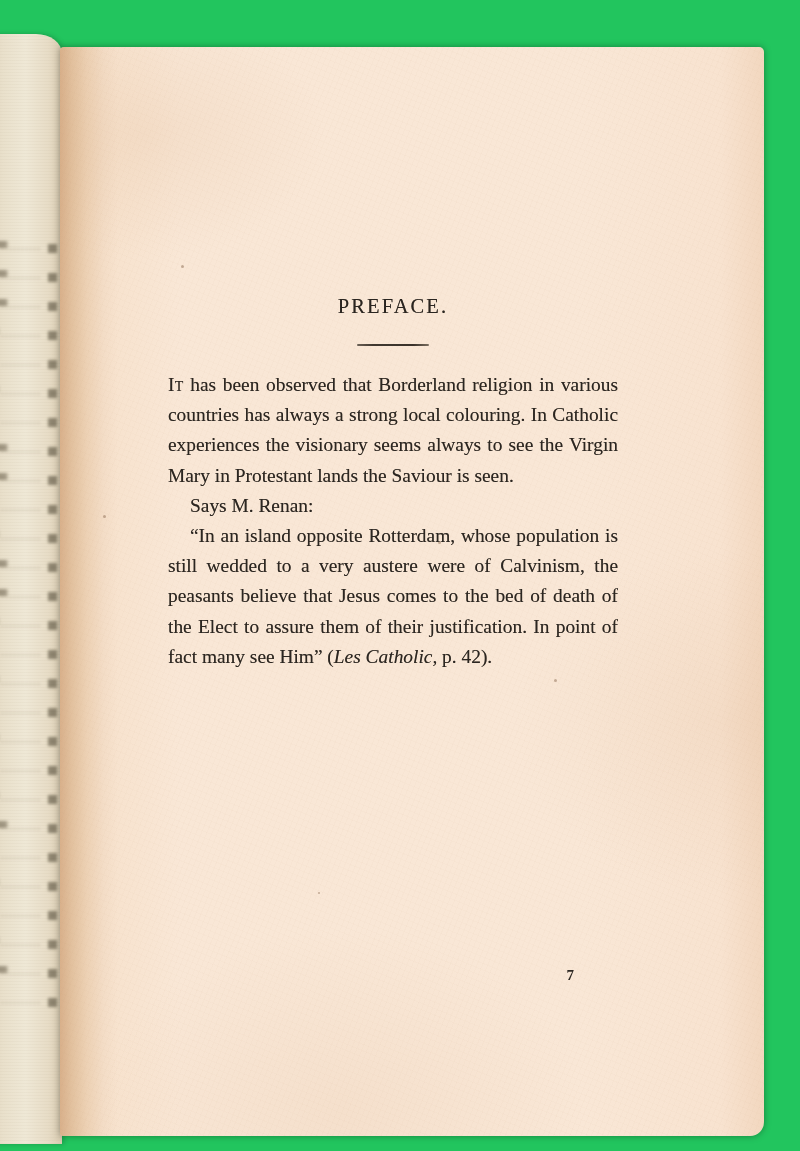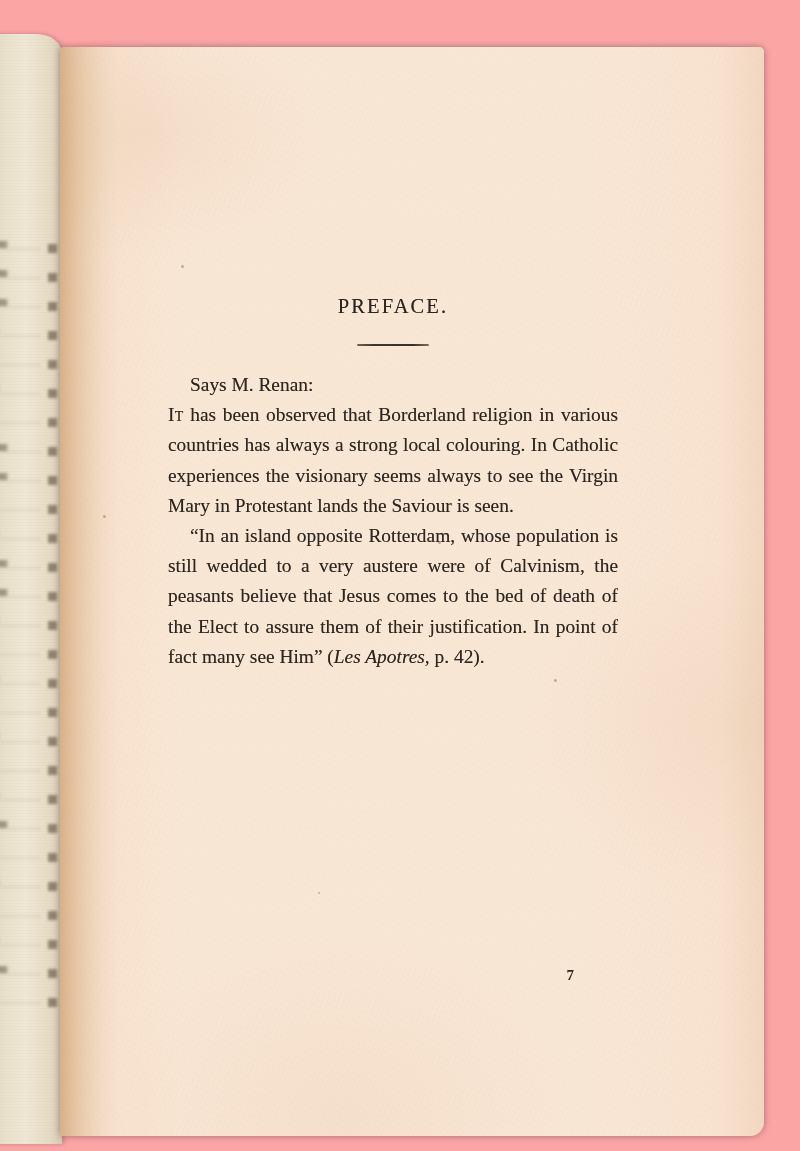--- a/index.html
+++ b/index.html
@@ -12,21 +12,21 @@
     width: 800px;
     height: 1151px;
     overflow: hidden;
     font-family: "Liberation Serif", serif;
   }
 
   #scan-root {
     position: relative;
     width: 800px;
     height: 1151px;
-    background: #fca5a5;
+    background: #22c55e;
     overflow: hidden;
   }
 
   
   .facing-page {
     position: absolute;
     left: -14px;
     top: 34px;
     width: 76px;
     height: 1110px;
@@ -386,23 +386,23 @@
     <span class="speck" style="left:494px;top:632px;width:3px;height:3px;"></span>
     <span class="speck" style="left:258px;top:845px;width:2px;height:2px;"></span>
 
     <div class="type-block">
 
       <h1 class="page-heading">PREFACE.</h1>
 
       <div class="heading-rule"></div>
 
       <div id="paragraphs">
+          <p class="body-par"><span class="sc">It</span><span> has been observed that Borderland religion in various countries has always a strong local colouring.  In Catholic experiences the visionary seems always to see the Virgin Mary in Protestant lands the Saviour is seen.</span></p>
           <p class="body-par indent"><span>Says M. Renan:</span></p>
-          <p class="body-par"><span class="sc">It</span><span> has been observed that Borderland religion in various countries has always a strong local colouring.  In Catholic experiences the visionary seems always to see the Virgin Mary in Protestant lands the Saviour is seen.</span></p>
-          <p class="body-par indent"><span>“In an island opposite Rotterdam, whose population is still wedded to a very austere were of Calvinism, the peasants believe that Jesus comes to the bed of death of the Elect to assure them of their justification. In point of fact many see Him” (</span><i>Les Apotres,</i><span> p. 42).</span></p>
+          <p class="body-par indent"><span>“In an island opposite Rotterdam, whose population is still wedded to a very austere were of Calvinism, the peasants believe that Jesus comes to the bed of death of the Elect to assure them of their justification. In point of fact many see Him” (</span><i>Les Catholic,</i><span> p. 42).</span></p>
         </div>
 
     </div>
 
     <div class="folio">7</div>
   </div>
 
 </div>
 
 </body></html>

